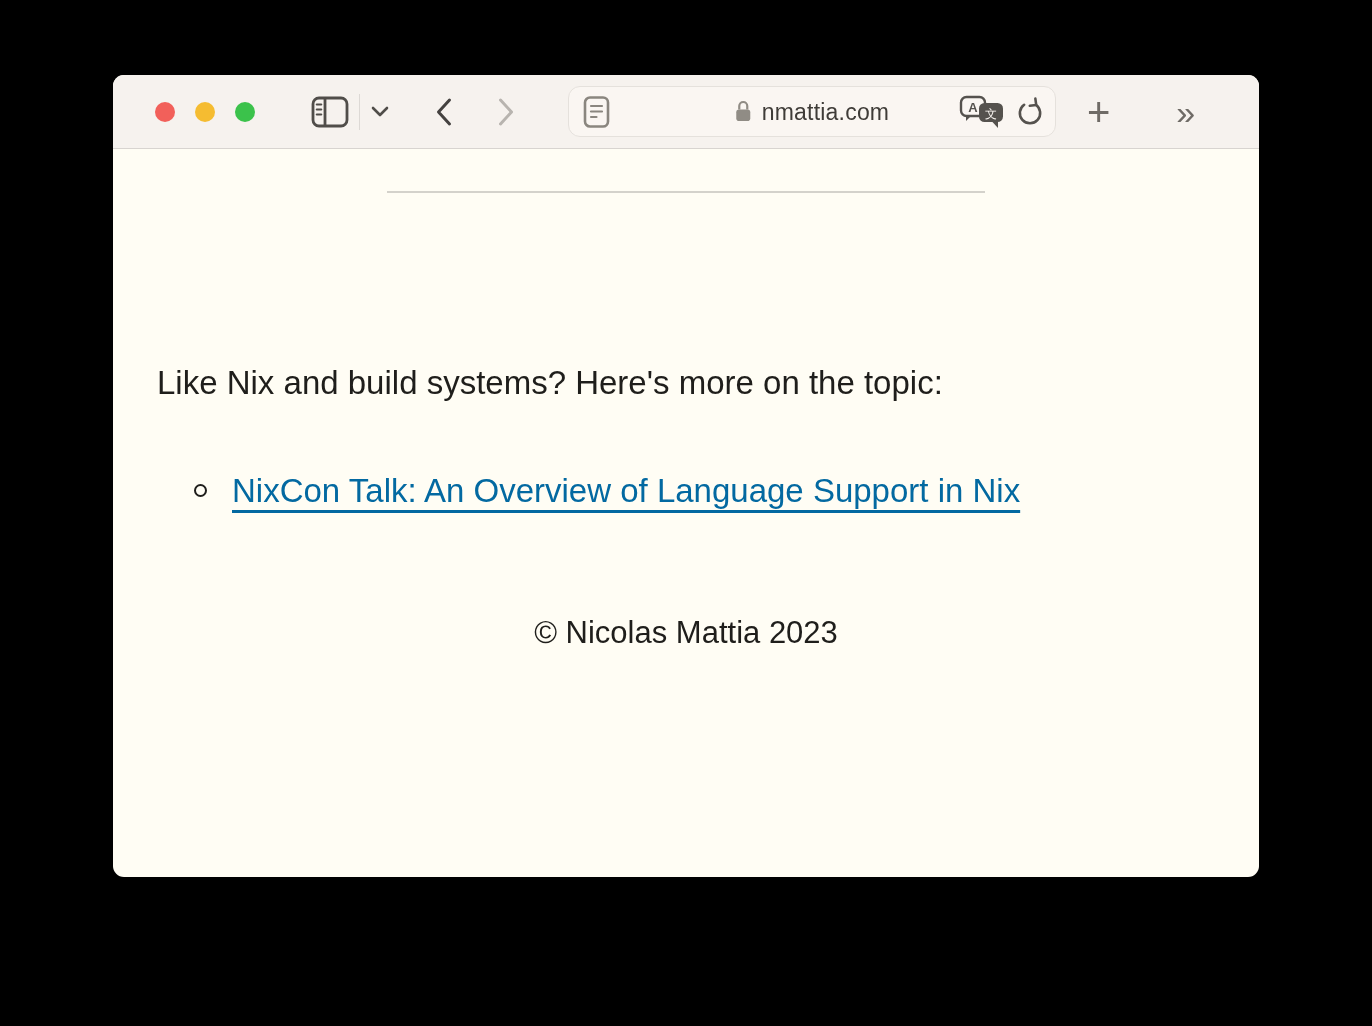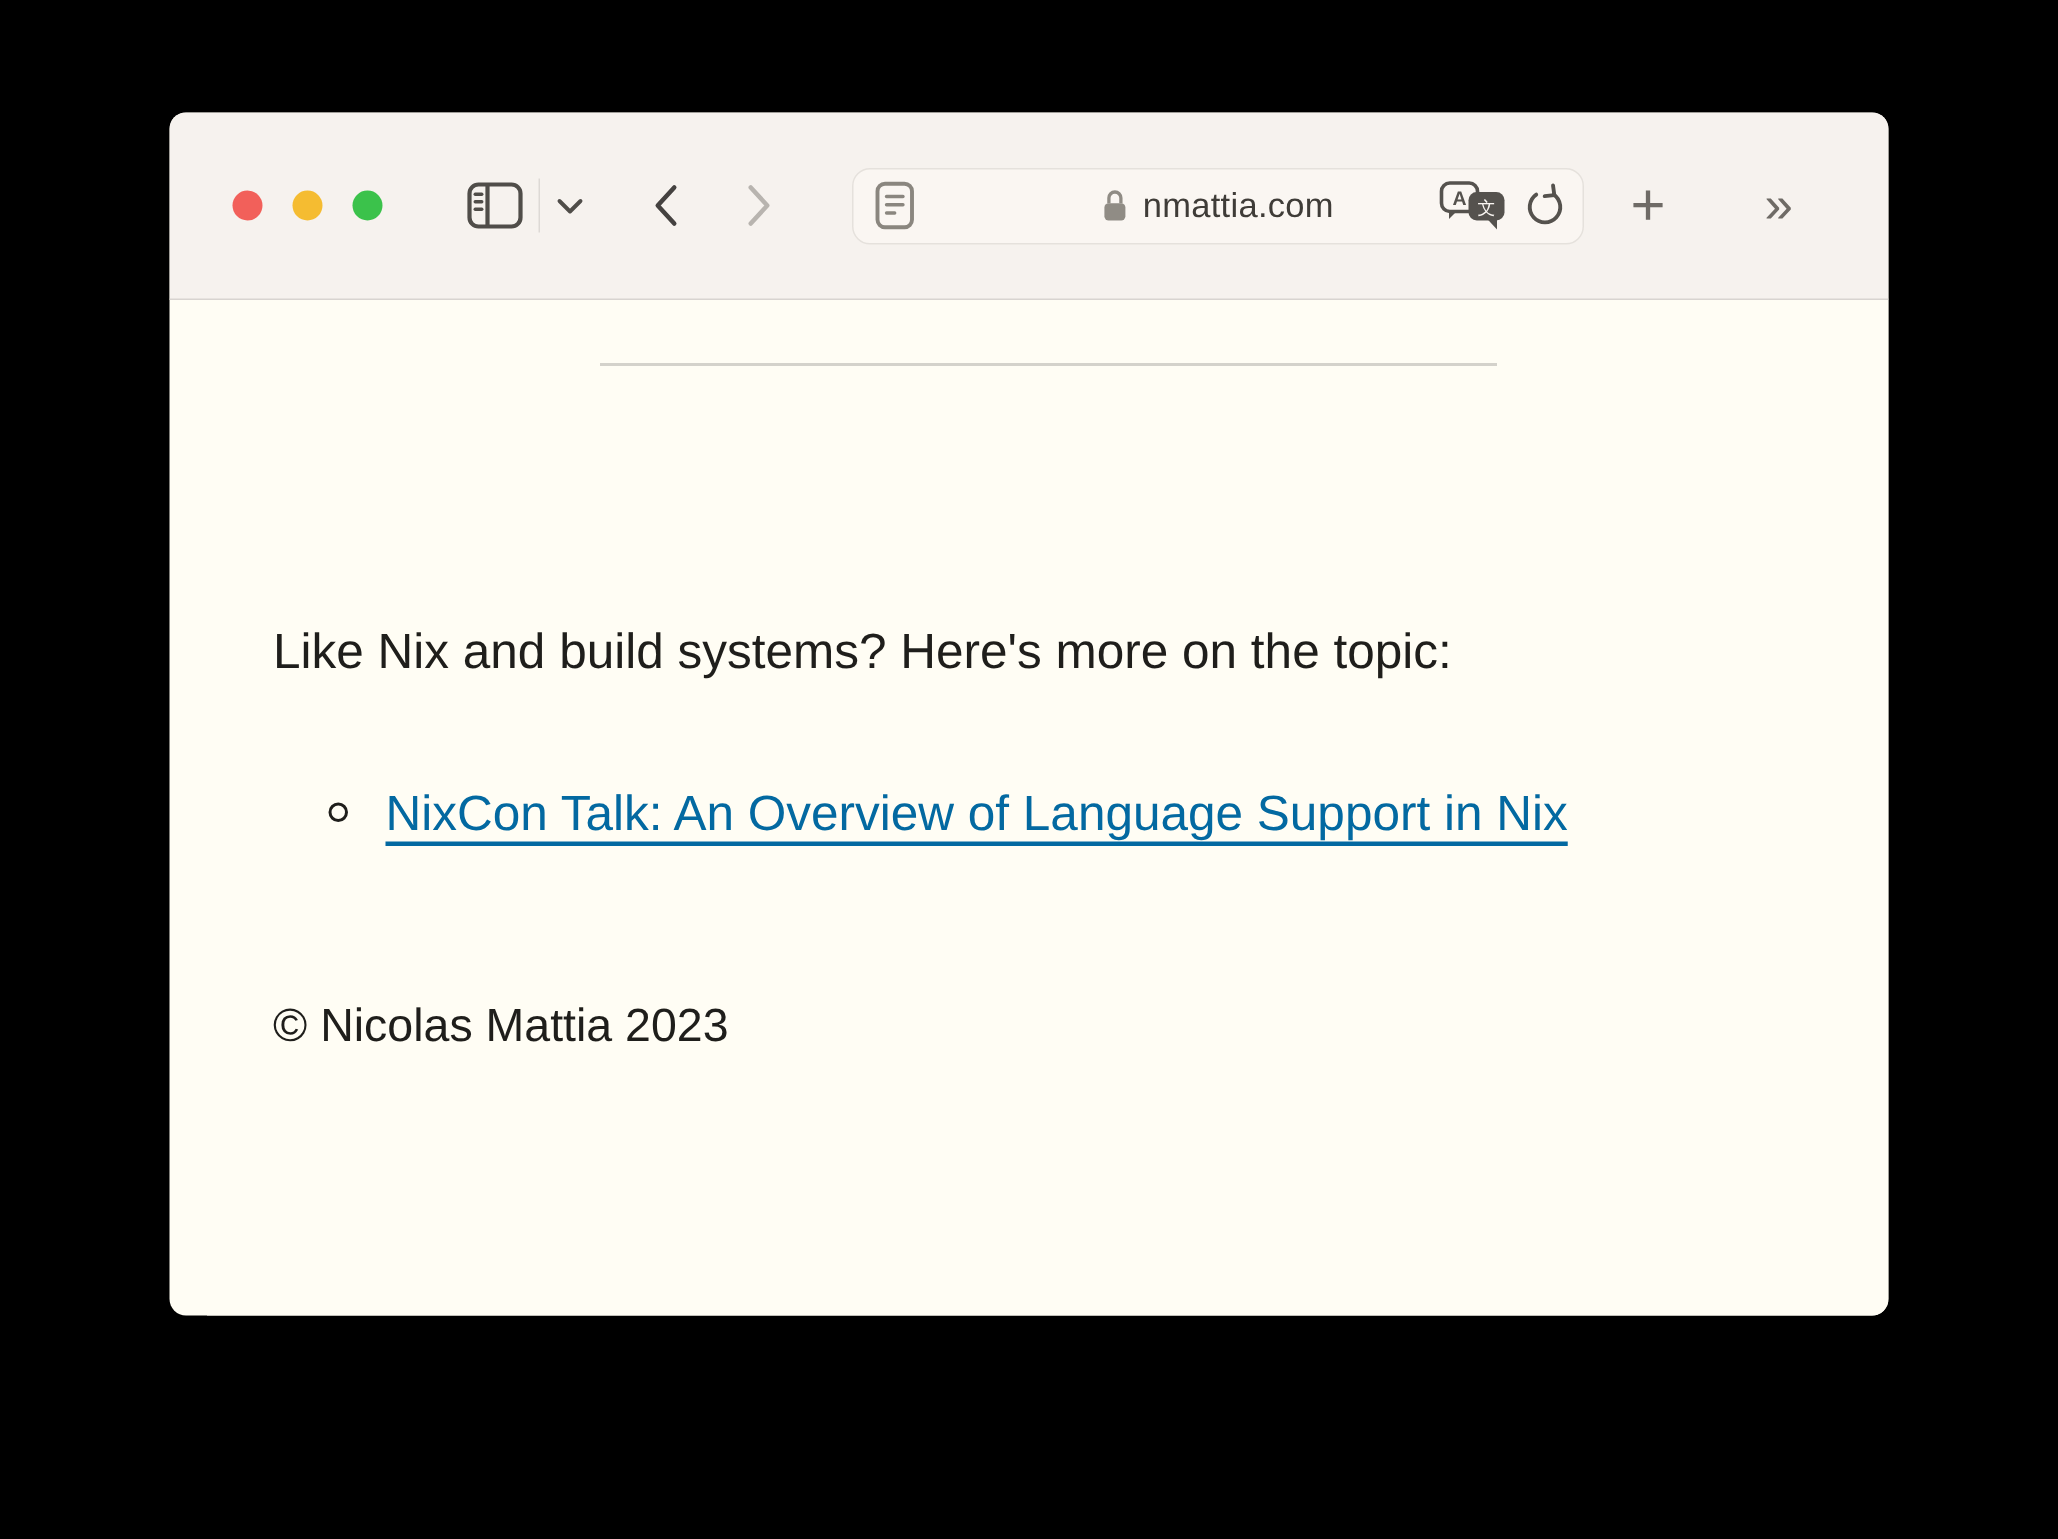--- a/index.html
+++ b/index.html
@@ -13,21 +13,21 @@
     position: absolute;
     left: 113px; top: 75px;
     width: 1146px; height: 802px;
     border-radius: 11px;
     overflow: hidden;
     background: #fffdf4;
     box-shadow: 0 20px 60px rgba(0,0,0,0.6);
   }
   
   .toolbar {
-    height: 125px;
+    height: 74px;
     background: #f6f2ee;
     border-bottom: 1px solid #d8d4d0;
     display: flex;
     align-items: center;
     padding: 0 24px 0 42px;
     position: relative;
   }
   .traffic-lights { display: flex; gap: 20px; }
   .tl {
     width: 20px; height: 20px; border-radius: 50%;
@@ -86,21 +86,20 @@
     color: #6f6b66; line-height: 30px;
   }
 
   
   .content {
     height: 696px;
     background: #fffdf4;
     padding: 0 44px;
     overflow: hidden;
     color: #1f1e1b;
-    margin-left: 25px;
   }
   .top-divider {
     width: 598px; height: 2px;
     background: #d4d2cb;
     margin: 42px auto 0;
     border: none;
   }
   .intro {
     margin-top: 168px;
     font-size: 33px;
@@ -128,21 +127,21 @@
   ul.link-list li.narrow { max-width: 860px; }
   a.content-link {
     color: #0369a1;
     text-decoration: underline;
     text-decoration-thickness: 2.5px;
     text-underline-offset: 8px;
     cursor: pointer;
   }
   .footer {
     margin-top: 90px;
-    text-align: left;
+    text-align: center;
     font-size: 31px;
     line-height: 40px;
     color: #1f1e1b;
   }
   svg { display: block; }
 </style>
 </head>
 <body>
 
 <div class="window">

